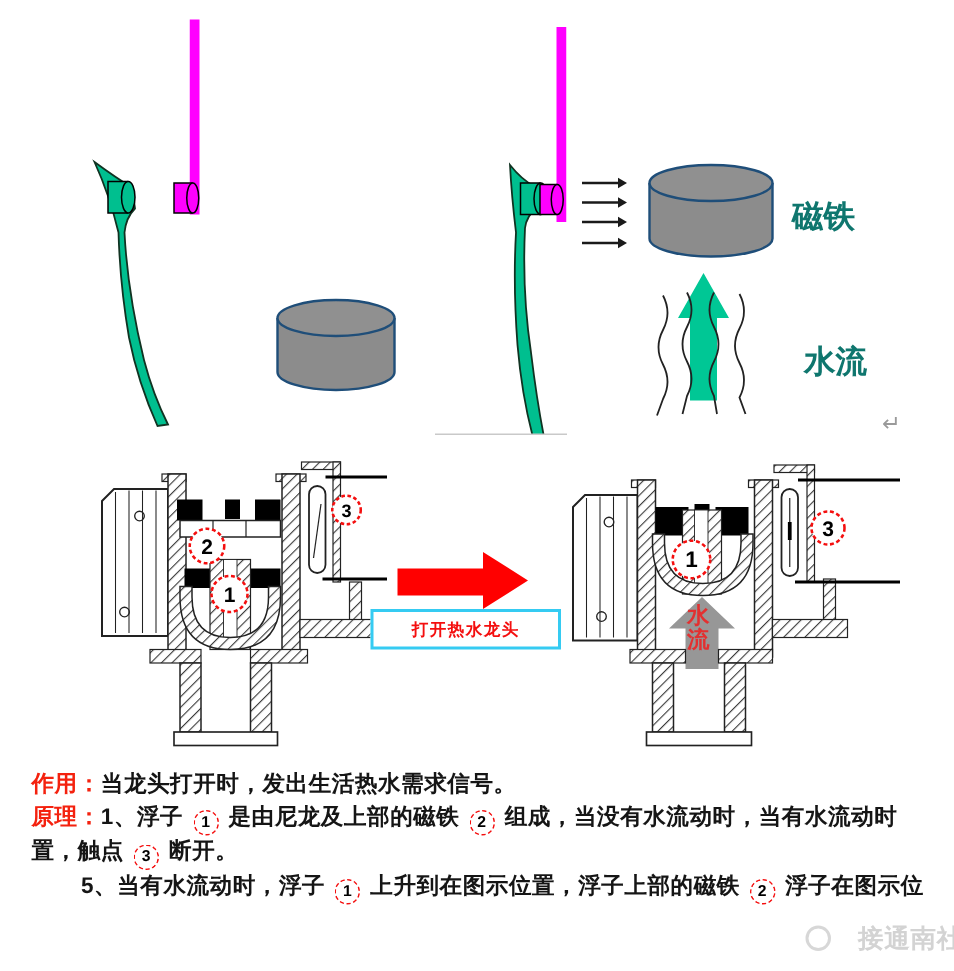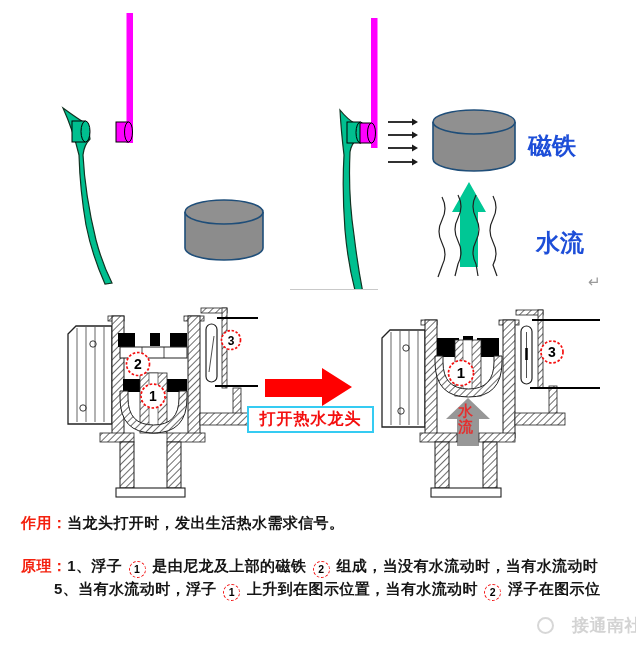--- a/index.html
+++ b/index.html
@@ -3,44 +3,44 @@
 <meta charset="utf-8">
 <style>
   html,body{margin:0;padding:0;}
   body{
     width:636px;height:647px;position:relative;background:#ffffff;
     font-family:"Liberation Sans",sans-serif;overflow:hidden;
     -webkit-font-smoothing:antialiased;
   }
   .abs{position:absolute;}
   
-  .big-label{font-size:24px;font-weight:700;color:#1d4ed8;}
+  .big-label{font-size:21px;font-weight:700;color:#0f766e;}
   .return-mark{font-size:15px;color:#9a9a9a;}
   .divider{height:1px;background:#c9c9c9;}
   
   .tap-box{
     left:247px;top:406px;width:127px;height:27px;box-sizing:border-box;
     border:2px solid #35cbf2;background:#ffffff;
     display:flex;align-items:center;justify-content:center;
   }
-  .tap-box span{color:#f40f0f;font-size:16px;font-weight:700;letter-spacing:1px;white-space:nowrap;}
+  .tap-box span{color:#f40f0f;font-size:11px;font-weight:700;letter-spacing:1px;white-space:nowrap;}
   
   .flow-vert{
     left:457px;top:403px;width:17px;
     font-size:15px;font-weight:700;color:#e33030;line-height:16px;
     word-break:break-all;text-align:center;
   }
   
   .explain{
     left:21px;top:512px;width:606px;
     font-size:15px;font-weight:600;color:#151515;line-height:21.5px;
     letter-spacing:0.4px;
   }
   .explain .line{white-space:nowrap;}
-  .explain .line1{margin-bottom:21px;}
+  .explain .line1{margin-bottom:0;}
   .explain .line4{text-indent:33px;}
   .explain .red{color:#f4210e;}
   .tbadge{
     display:inline-flex;align-items:center;justify-content:center;
     width:15px;height:15px;border-radius:50%;
     border:1.6px dashed #f40f0f;
     font-size:10.5px;font-weight:700;color:#000;
     vertical-align:-2px;margin:0 2px;text-indent:0;
   }
   .tring{
@@ -286,19 +286,20 @@
 <svg class="abs" style="left:258px;top:360px;" width="100" height="50" viewBox="0 0 100 50">
   <polygon points="7,19 64,19 64,8 94,27 64,46 64,37 7,37" fill="#ff0000"></polygon>
 </svg>
 <div class="abs tap-box">
   <span>打开热水龙头</span>
 </div>
 
 <div class="abs explain">
   <div class="line line1"><span class="red">作用：</span><span>当龙头打开时，发出生活热水需求信号。</span></div>
   <div class="line"><span class="red">原理：</span><span>1、浮子 </span><span class="tbadge">1</span><span>  是由尼龙及上部的磁铁 </span><span class="tbadge">2</span><span> 组成，当没有水流动时，当有水流动时</span></div>
-  <div class="line line4"><span>5、当有水流动时，浮子 </span><span class="tbadge">1</span><span>  上升到在图示位置，当有水流动时 </span><span class="tbadge">2</span><span>  浮子在图示位</span></div>
+  <div class="line"><span>置，触点  </span><span class="tbadge">3</span><span>   断开。</span></div>
+  <div class="line line4"><span>5、当有水流动时，浮子 </span><span class="tbadge">1</span><span>  上升到在图示位置，浮子上部的磁铁 </span><span class="tbadge">2</span><span>  浮子在图示位</span></div>
 </div>
 
 <div class="abs watermark">
   <span class="wm-logo"></span>
   <span class="wm-text">接通南社</span>
 </div>
 
 </body></html>

